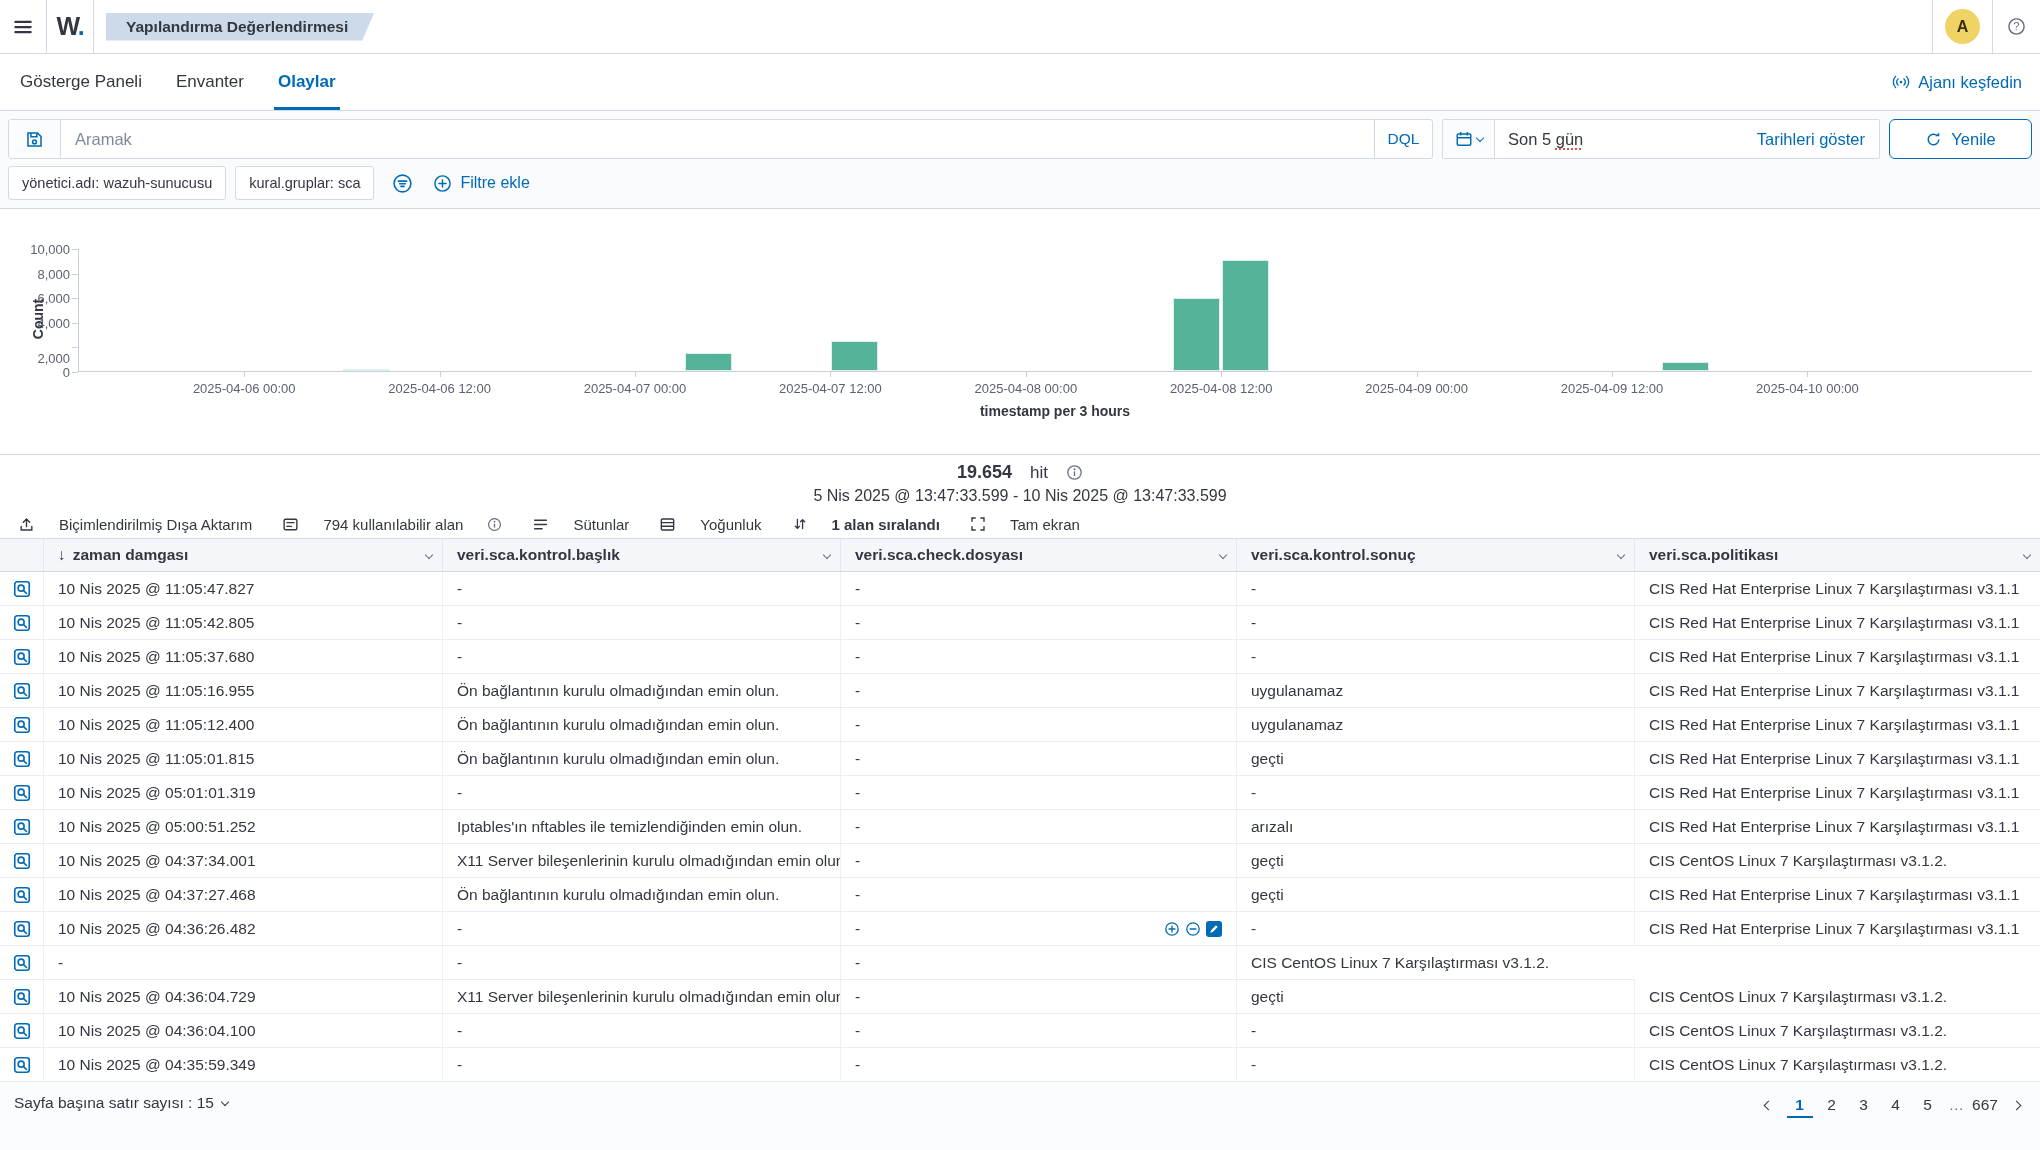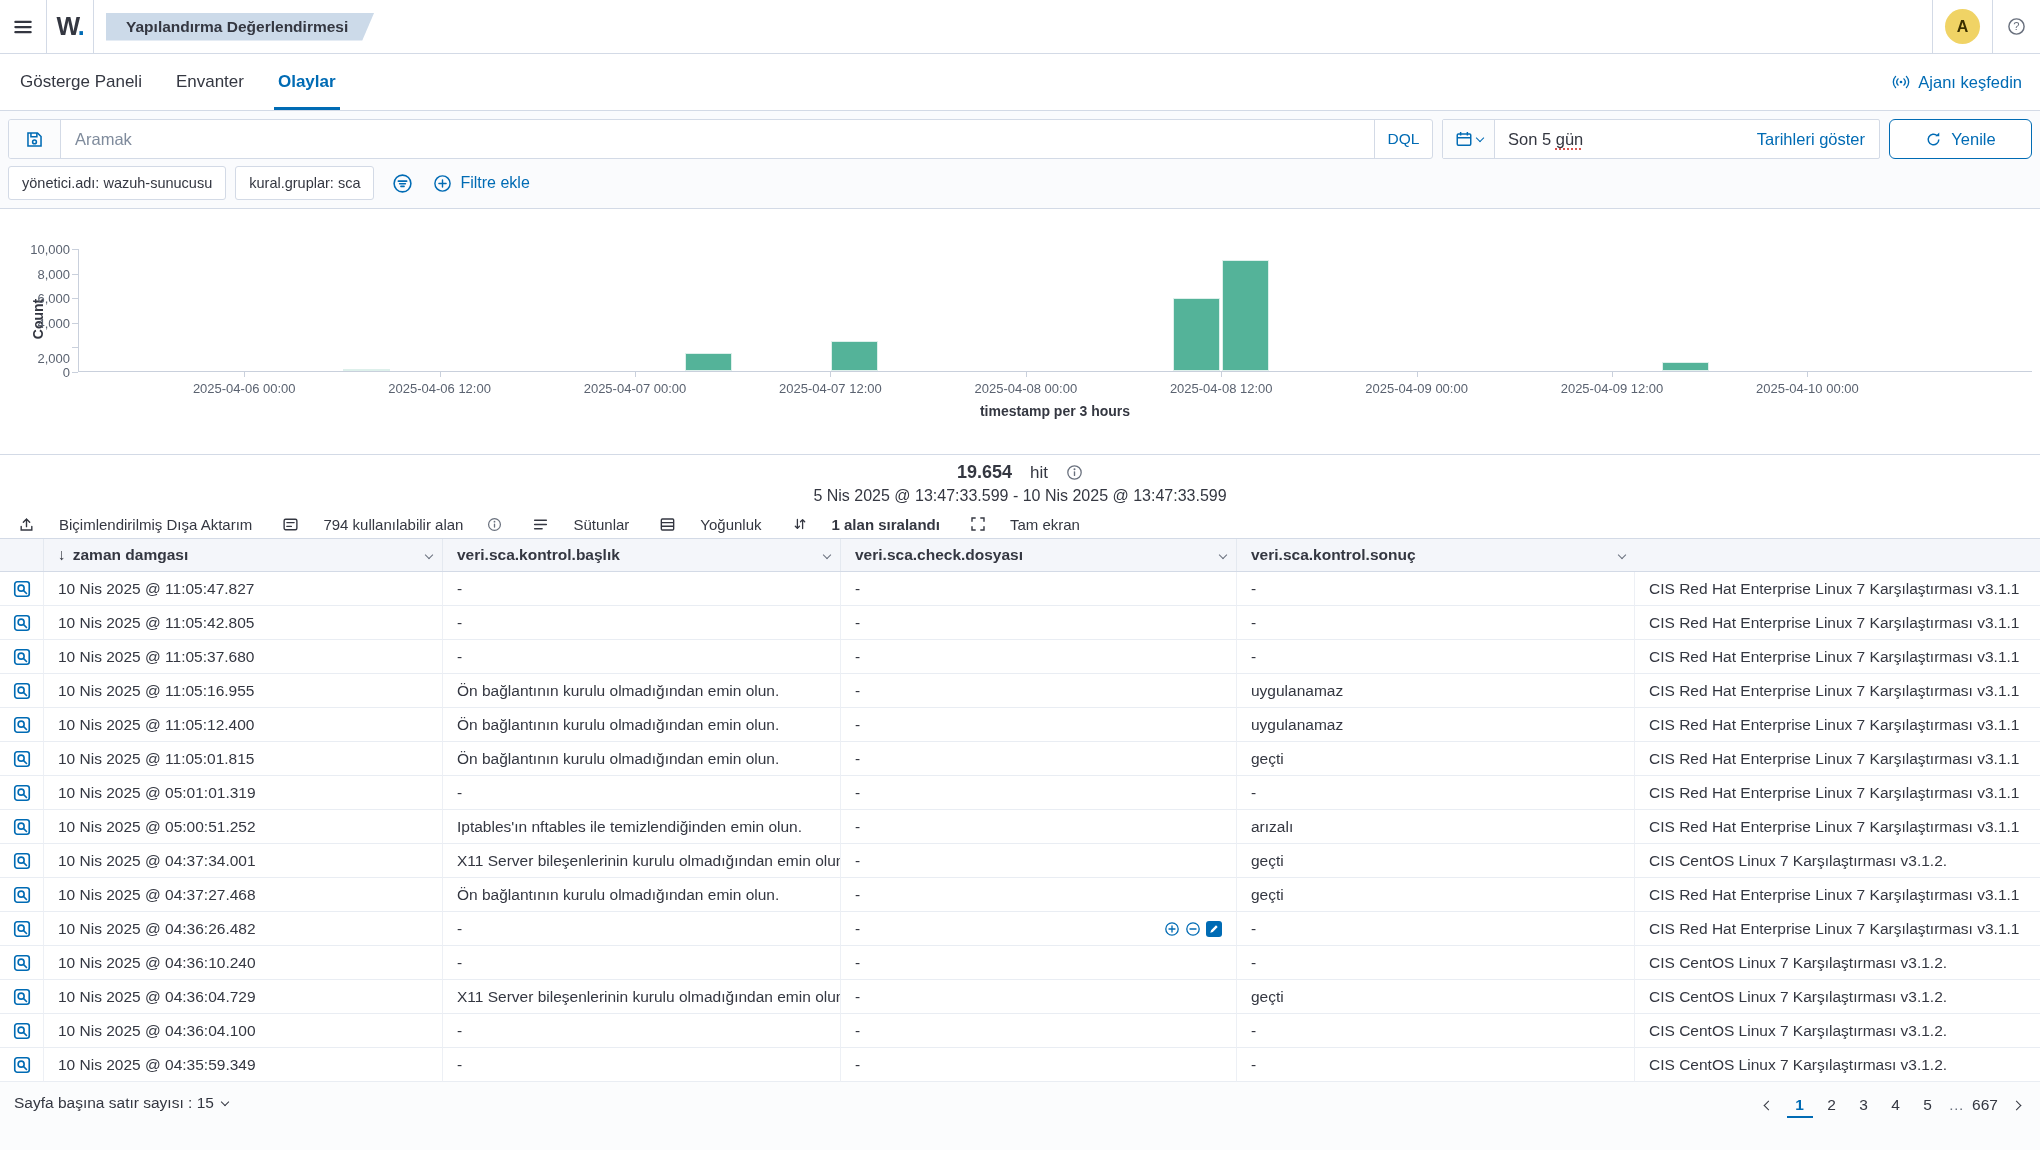--- a/index.html
+++ b/index.html
@@ -344,20 +344,24 @@
           <span class="chev"></span>
         </div>
         <div class="th">
           <span>veri.sca.check.dosyası</span>
           <span class="chev"></span>
         </div>
         <div class="th">
           <span>veri.sca.kontrol.sonuç</span>
           <span class="chev"></span>
         </div>
+        <div class="th">
+          <span>veri.sca.politikası</span>
+          <span class="chev"></span>
+        </div>
       </div>
     <div id="tbody">
         <div class="tr">
           <div class="td iconcell">
             <svg width="20" height="20" viewBox="0 0 16 16" fill="none" stroke="#006bb4" stroke-width="1.3">
               <rect x="2.2" y="2.2" width="11.6" height="11.6" rx="2"></rect>
               <circle cx="7.3" cy="7.3" r="2.4"></circle>
               <path d="M9.1 9.1 11.6 11.6" stroke-linecap="round"></path>
             </svg>
           </div>
@@ -639,23 +643,20 @@
         </div>
         <div class="tr">
           <div class="td iconcell">
             <svg width="20" height="20" viewBox="0 0 16 16" fill="none" stroke="#006bb4" stroke-width="1.3">
               <rect x="2.2" y="2.2" width="11.6" height="11.6" rx="2"></rect>
               <circle cx="7.3" cy="7.3" r="2.4"></circle>
               <path d="M9.1 9.1 11.6 11.6" stroke-linecap="round"></path>
             </svg>
           </div>
           <div class="td">
-            <span>10 Nis 2025 @ 04:36:10.240</span>
-          </div>
-          <div class="td">
             <span>-</span>
           </div>
           <div class="td">
             <span>-</span>
           </div>
           <div class="td">
             <span>-</span>
           </div>
           <div class="td">
             <span>CIS CentOS Linux 7 Karşılaştırması v3.1.2.</span>

